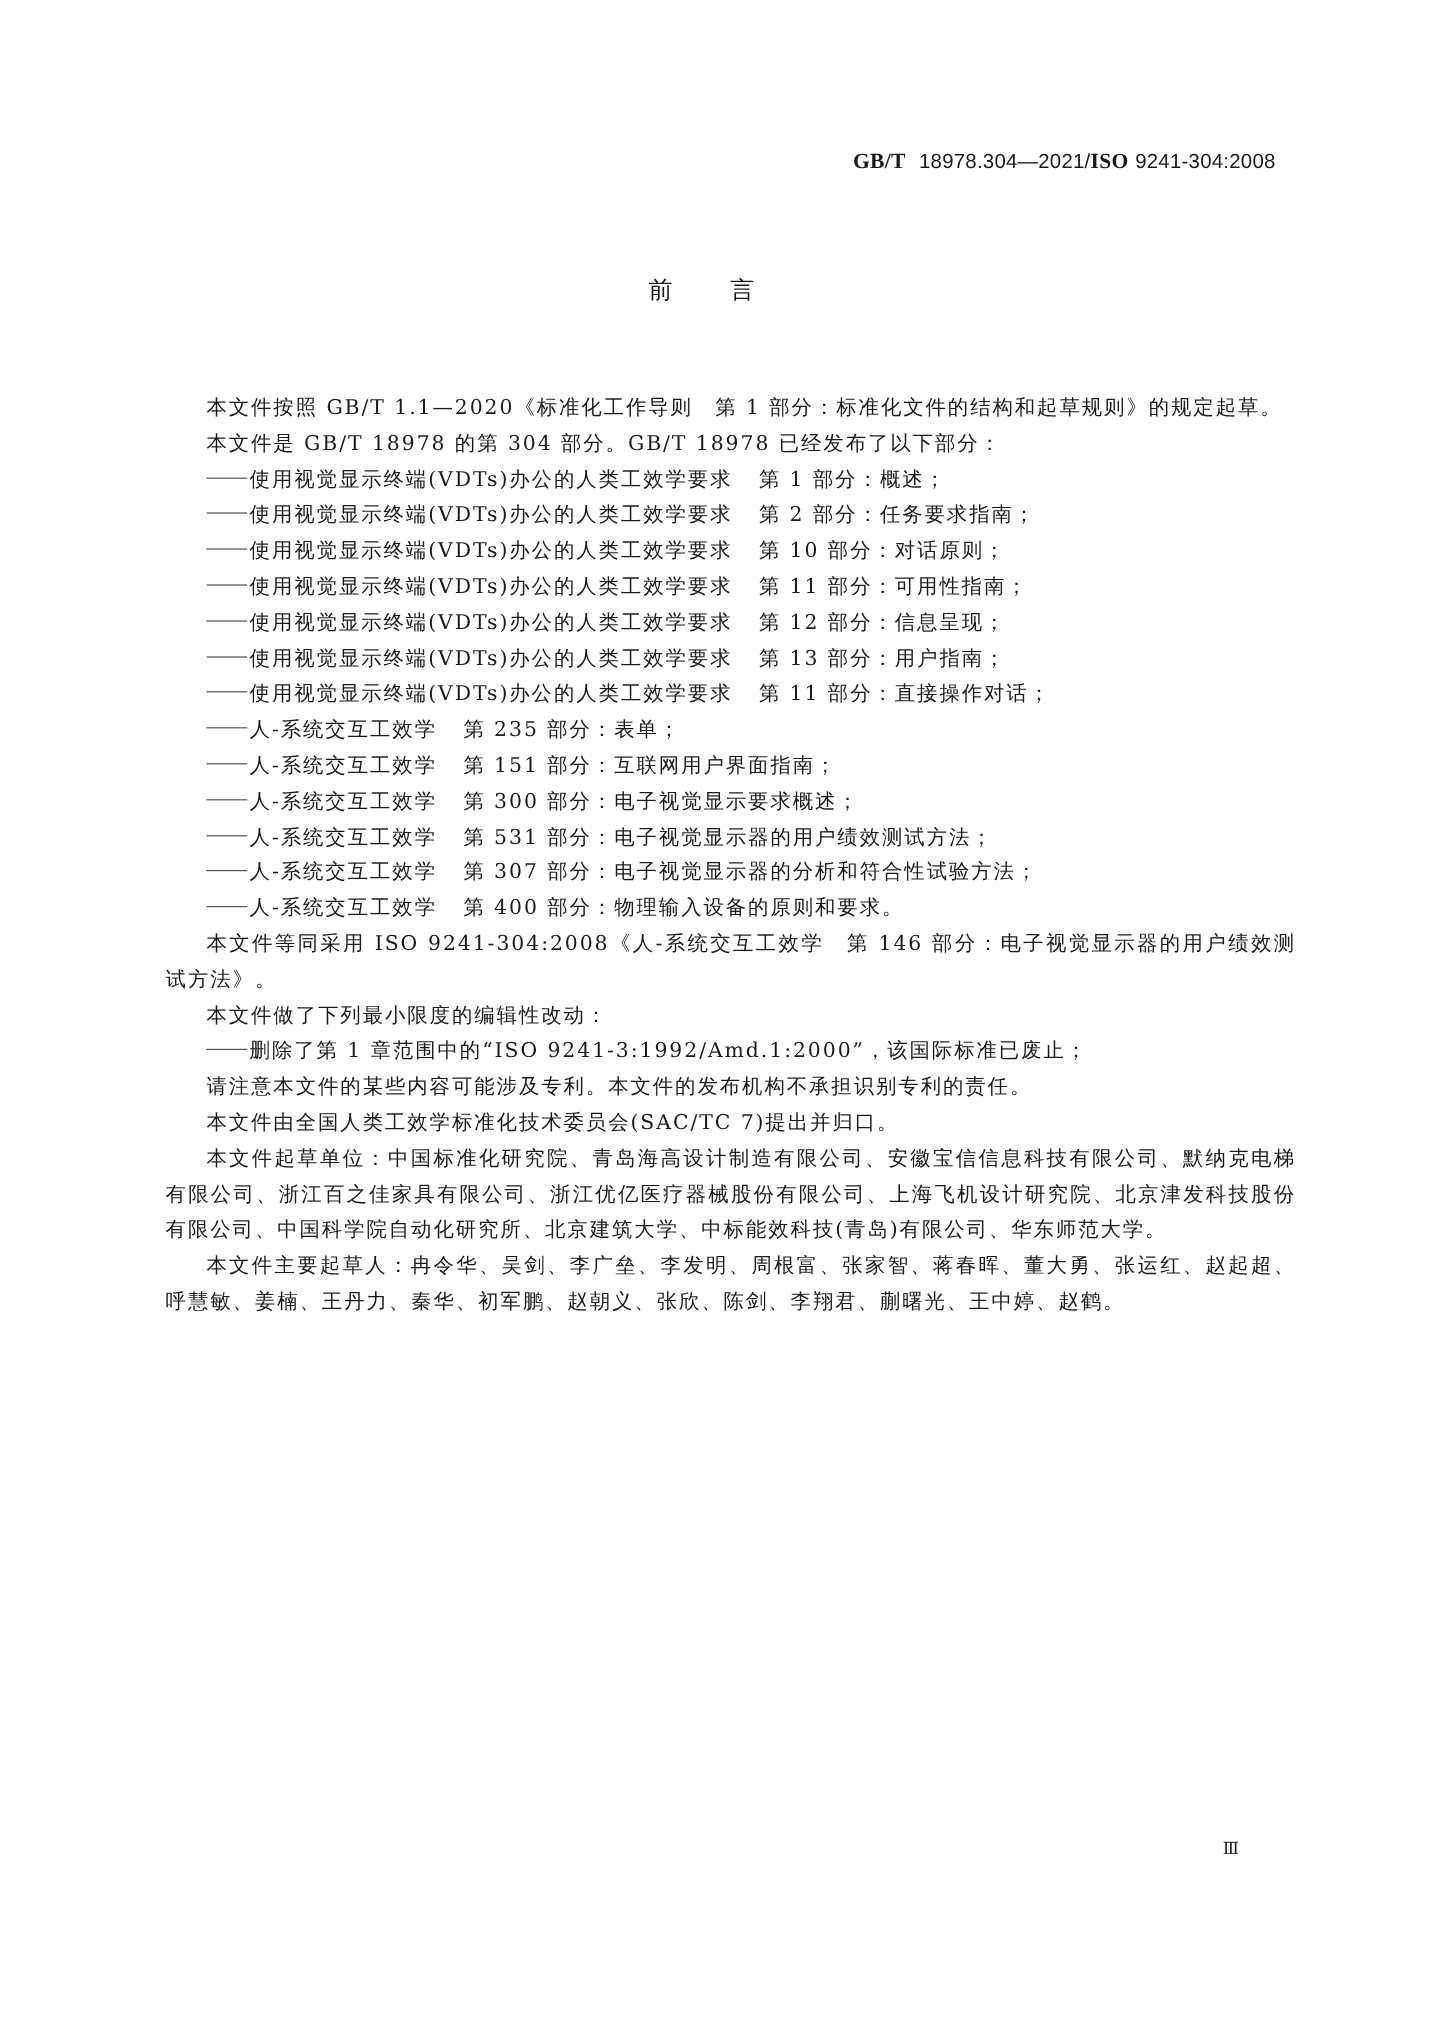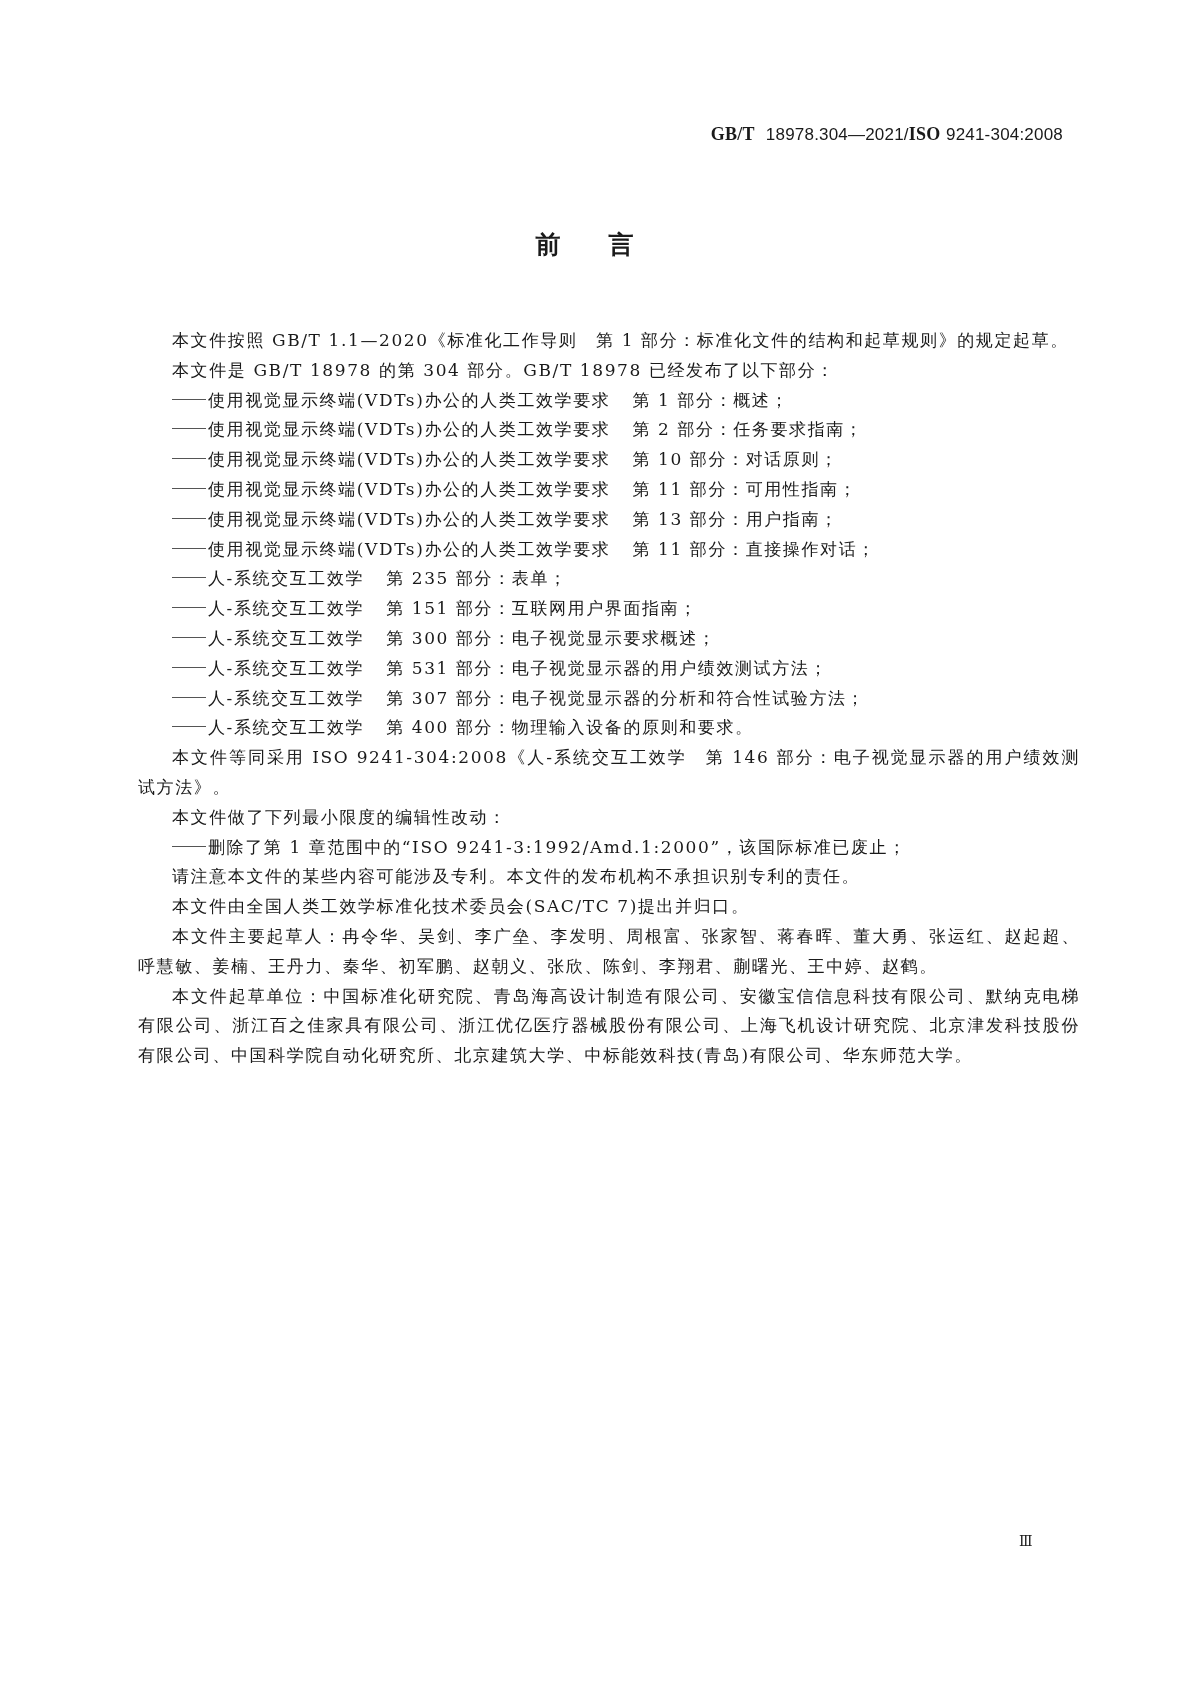--- a/index.html
+++ b/index.html
@@ -38,22 +38,22 @@
       font-family: "Liberation Sans", "DejaVu Sans", sans-serif;
       font-size: 17px;
     }
     .title {
       position: absolute;
       top: 228px;
       left: 0;
       width: 100%;
       text-align: center;
       font-family: "DejaVu Sans", "Liberation Sans", sans-serif;
-      font-weight: bold;
-      font-size: 25px;
+      font-weight: normal;
+      font-size: 20px;
       letter-spacing: 48px;
       padding-left: 26px;
       box-sizing: border-box;
     }
     .body {
       position: absolute;
       top: 326px;
       left: 138px;
       width: 942px;
       font-size: 17px;
@@ -105,37 +105,38 @@
 
   <div class="body">
     <p class="p">本文件按照 GB/T 1.1—2020《标准化工作导则　第 1 部分：标准化文件的结构和起草规则》的规定起草。</p>
     <p class="p">本文件是 GB/T 18978 的第 304 部分。GB/T 18978 已经发布了以下部分：</p>
 
     <div>
       <p class="item"><span class="dash"></span><span>使用视觉显示终端(VDTs)办公的人类工效学要求</span><span class="part-gap"></span><span>第 1 部分：概述；</span></p>
       <p class="item"><span class="dash"></span><span>使用视觉显示终端(VDTs)办公的人类工效学要求</span><span class="part-gap"></span><span>第 2 部分：任务要求指南；</span></p>
       <p class="item"><span class="dash"></span><span>使用视觉显示终端(VDTs)办公的人类工效学要求</span><span class="part-gap"></span><span>第 10 部分：对话原则；</span></p>
       <p class="item"><span class="dash"></span><span>使用视觉显示终端(VDTs)办公的人类工效学要求</span><span class="part-gap"></span><span>第 11 部分：可用性指南；</span></p>
+      <p class="item"><span class="dash"></span><span>使用视觉显示终端(VDTs)办公的人类工效学要求</span><span class="part-gap"></span><span>第 12 部分：信息呈现；</span></p>
       <p class="item"><span class="dash"></span><span>使用视觉显示终端(VDTs)办公的人类工效学要求</span><span class="part-gap"></span><span>第 13 部分：用户指南；</span></p>
       <p class="item"><span class="dash"></span><span>使用视觉显示终端(VDTs)办公的人类工效学要求</span><span class="part-gap"></span><span>第 11 部分：直接操作对话；</span></p>
       <p class="item"><span class="dash"></span><span>人-系统交互工效学</span><span class="part-gap"></span><span>第 235 部分：表单；</span></p>
       <p class="item"><span class="dash"></span><span>人-系统交互工效学</span><span class="part-gap"></span><span>第 151 部分：互联网用户界面指南；</span></p>
       <p class="item"><span class="dash"></span><span>人-系统交互工效学</span><span class="part-gap"></span><span>第 300 部分：电子视觉显示要求概述；</span></p>
       <p class="item"><span class="dash"></span><span>人-系统交互工效学</span><span class="part-gap"></span><span>第 531 部分：电子视觉显示器的用户绩效测试方法；</span></p>
       <p class="item"><span class="dash"></span><span>人-系统交互工效学</span><span class="part-gap"></span><span>第 307 部分：电子视觉显示器的分析和符合性试验方法；</span></p>
       <p class="item"><span class="dash"></span><span>人-系统交互工效学</span><span class="part-gap"></span><span>第 400 部分：物理输入设备的原则和要求。</span></p>
     </div>
 
     <p class="p">本文件等同采用 ISO 9241-304:2008《人-系统交互工效学　第 146 部分：电子视觉显示器的用户绩效测试方法》。</p>
     <p class="p">本文件做了下列最小限度的编辑性改动：</p>
 
     <div>
       <p class="item"><span class="dash"></span><span>删除了第 1 章范围中的“ISO 9241-3:1992/Amd.1:2000”，该国际标准已废止；</span></p>
     </div>
 
     <p class="p">请注意本文件的某些内容可能涉及专利。本文件的发布机构不承担识别专利的责任。</p>
     <p class="p">本文件由全国人类工效学标准化技术委员会(SAC/TC 7)提出并归口。</p>
+    <p class="p">本文件起草单位：中国标准化研究院、青岛海高设计制造有限公司、安徽宝信信息科技有限公司、默纳克电梯有限公司、浙江百之佳家具有限公司、浙江优亿医疗器械股份有限公司、上海飞机设计研究院、北京津发科技股份有限公司、中国科学院自动化研究所、北京建筑大学、中标能效科技(青岛)有限公司、华东师范大学。</p>
     <p class="p">本文件主要起草人：冉令华、吴剑、李广垒、李发明、周根富、张家智、蒋春晖、董大勇、张运红、赵起超、呼慧敏、姜楠、王丹力、秦华、初军鹏、赵朝义、张欣、陈剑、李翔君、蒯曙光、王中婷、赵鹤。</p>
-    <p class="p">本文件起草单位：中国标准化研究院、青岛海高设计制造有限公司、安徽宝信信息科技有限公司、默纳克电梯有限公司、浙江百之佳家具有限公司、浙江优亿医疗器械股份有限公司、上海飞机设计研究院、北京津发科技股份有限公司、中国科学院自动化研究所、北京建筑大学、中标能效科技(青岛)有限公司、华东师范大学。</p>
   </div>
 
   <div class="page-num">Ⅲ</div>
 </div>
 
 </body></html>

